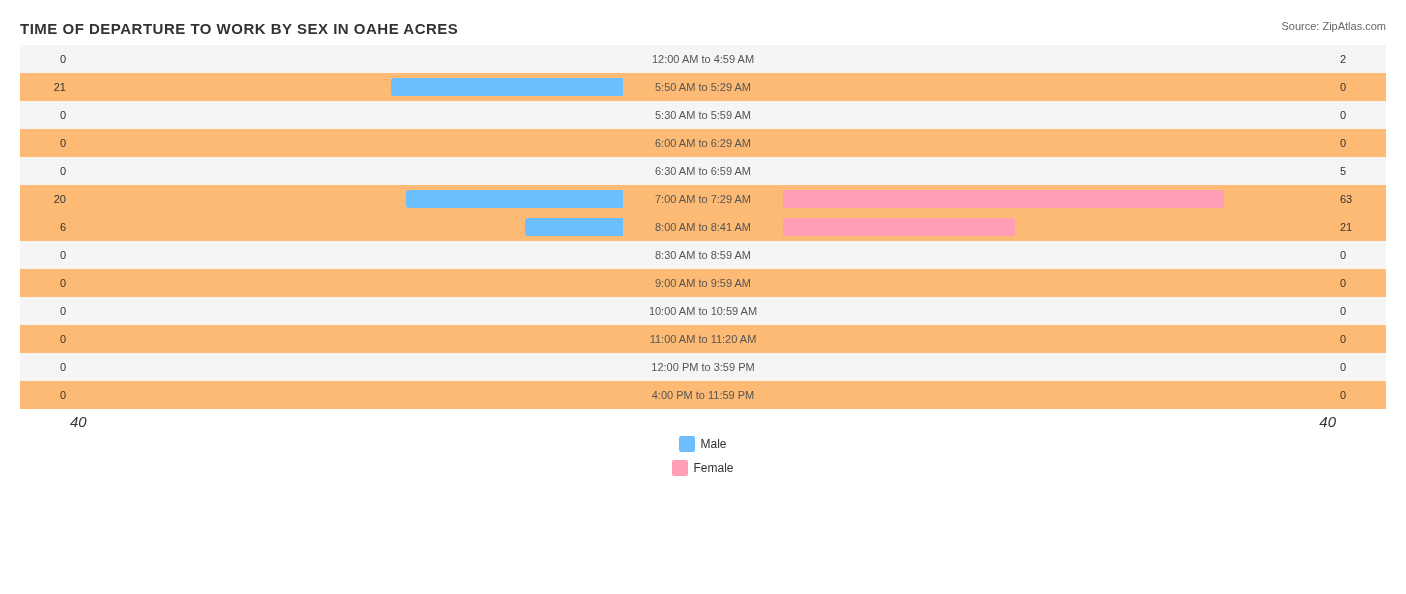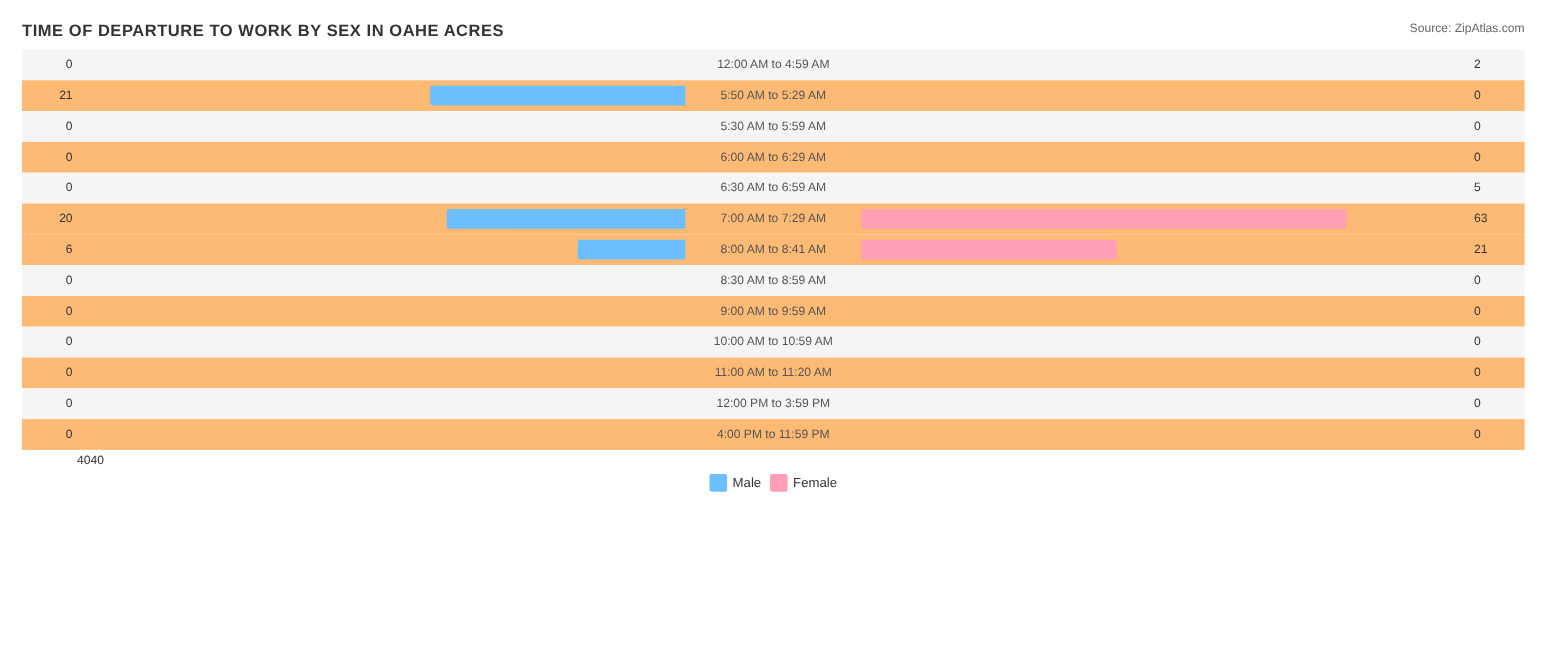--- a/index.html
+++ b/index.html
@@ -119,32 +119,35 @@
     .x-axis {
       display: flex;
       align-items: center;
       margin-top: 4px;
       height: 20px;
     }
     .x-left-spacer { width: 50px; flex-shrink: 0; }
     .x-inner {
       flex: 1;
       display: flex;
-      font-size: 11px;
-      color: #333;
+      justify-content: space-between;
+      font-size: 15px;
+      color: #333;
+      font-style: italic;
     }
     .x-right-spacer { width: 50px; flex-shrink: 0; }
     .legend {
       display: flex;
       justify-content: center;
       align-items: center;
       gap: 8px;
       margin-top: 6px;
       font-size: 12px;
       color: #333;
+      flex-direction: column;
     }
     .legend-item {
       display: flex;
       align-items: center;
       gap: 5px;
     }
     .legend-box {
       width: 16px;
       height: 16px;
       border-radius: 2px;

